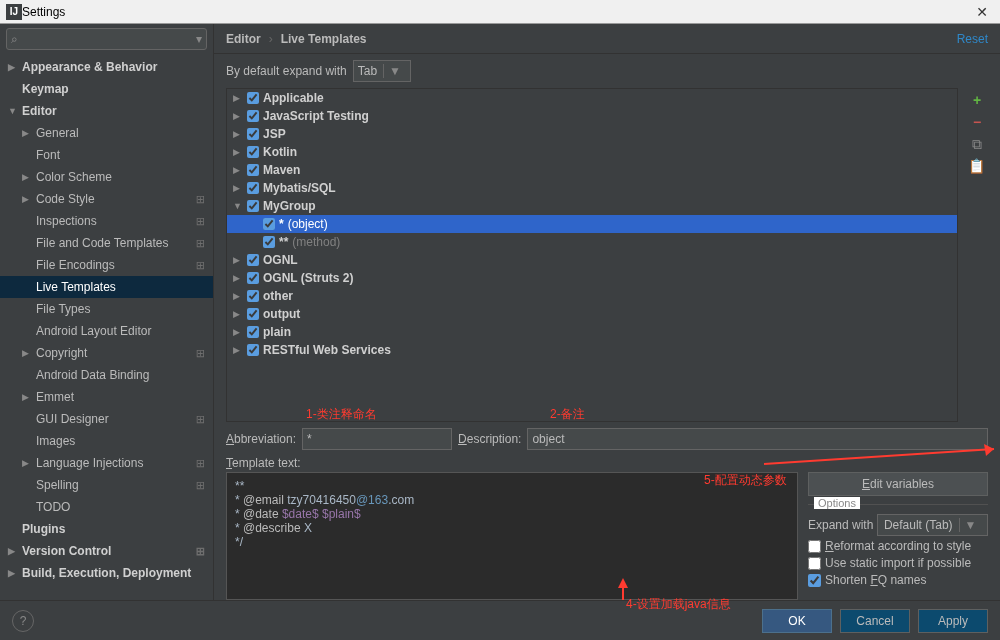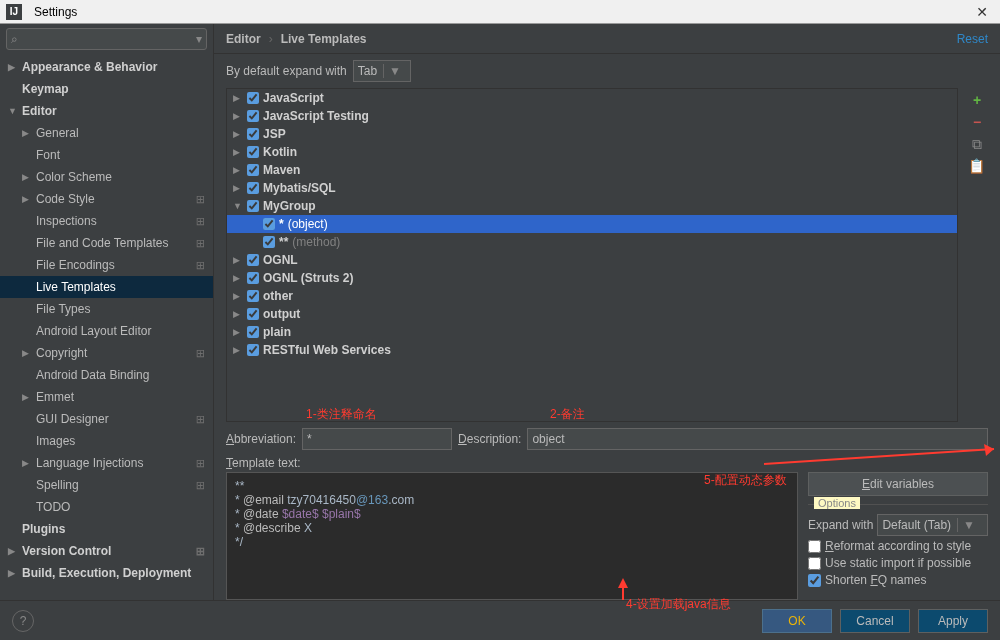--- a/index.html
+++ b/index.html
@@ -1,38 +1,38 @@
 <!DOCTYPE html>
 <html><head>
 <meta charset="utf-8">
 <style>
 * { margin: 0; padding: 0; box-sizing: border-box; font-family: "Segoe UI", Arial, sans-serif; font-size: 12px; }
 body { background: #3c3f41; color: #bbbbbb; width: 1000px; height: 640px; overflow: hidden; position: relative; }
 .titlebar { height: 24px; background: #f0f0f0; display: flex; align-items: center; padding: 0 6px; color: #000; border-bottom: 1px solid #999; }
-.titlebar .ico { width: 16px; height: 16px; background: #3c3f41; margin-right: 12px; display: flex; align-items: center; justify-content: center; color: #fff; font-size: 10px; font-weight: bold; }
+.titlebar .ico { width: 16px; height: 16px; background: #3c3f41; margin-right: 0; display: flex; align-items: center; justify-content: center; color: #fff; font-size: 10px; font-weight: bold; }
 .titlebar .close { margin-left: auto; font-size: 14px; color: #333; cursor: pointer; padding: 0 6px; }
 .content { display: flex; height: 576px; }
 .sidebar { width: 214px; background: #3c3f41; border-right: 1px solid #323232; display: flex; flex-direction: column; }
 .search { margin: 4px 6px; height: 22px; background: #45494a; border: 1px solid #646464; border-radius: 3px; display: flex; align-items: center; padding: 0 4px; }
 .search input { flex: 1; background: transparent; border: none; color: #bbb; outline: none; }
 .search .mag { color: #888; margin-right: 4px; }
 .tree { flex: 1; overflow-y: auto; padding-top: 2px; }
 .tree-item { display: flex; align-items: center; height: 22px; padding-left: 8px; cursor: pointer; color: #bbbbbb; position: relative; }
 .tree-item.l1 { padding-left: 22px; }
 .tree-item.bold { font-weight: bold; color: #d0d0d0; }
 .tree-item.selected { background: #0d293e; color: #fff; }
 .tree-item .arrow { width: 10px; display: inline-block; color: #888; font-size: 9px; margin-right: 4px; }
 .tree-item .badge { margin-left: auto; margin-right: 8px; color: #6e6e6e; font-size: 11px; }
 .main { flex: 1; display: flex; flex-direction: column; background: #3c3f41; position: relative; }
 .breadcrumb { height: 30px; display: flex; align-items: center; padding: 0 12px; border-bottom: 1px solid #323232; }
 .breadcrumb .crumb { color: #bbbbbb; font-weight: bold; }
 .breadcrumb .sep { margin: 0 8px; color: #666; }
 .breadcrumb .reset { margin-left: auto; color: #2f88c9; cursor: pointer; }
 .expand-row { height: 34px; display: flex; align-items: center; padding: 0 12px; gap: 6px; }
-.expand-row select, .combo { background: #45494a; border: 1px solid #646464; color: #bbb; height: 22px; padding: 0 4px; }
+.expand-row select, .combo { background: #45494a; border: 1px solid #646464; color: #bbb; height: 22px; padding: 0 4px; justify-content: center; }
 .combo { display: inline-flex; align-items: center; min-width: 50px; position: relative; }
 .combo .cbtn { border-left: 1px solid #646464; padding: 0 5px; margin-left: 6px; color: #888; }
 .template-area { flex: 1; padding: 0 12px; display: flex; gap: 8px; overflow: hidden; }
 .template-left { flex: 1; display: flex; flex-direction: column; }
 .template-tree { flex: 1; border: 1px solid #323232; background: #3c3f41; overflow-y: auto; }
 .tt-row { display: flex; align-items: center; height: 18px; padding-left: 6px; gap: 4px; cursor: pointer; }
 .tt-row.sel { background: #2f65ca; color: #fff; }
 .tt-row.sub { padding-left: 36px; }
 .tt-row .arr { width: 10px; font-size: 9px; color: #888; }
 .tt-row input[type=checkbox] { width: 12px; height: 12px; accent-color: #5a9de0; }
@@ -50,30 +50,30 @@
 .form-row input[type=text] { background: #45494a; border: 1px solid #646464; color: #bbb; height: 22px; padding: 0 4px; flex: 1; }
 .lbl2 { color: #bbb; }
 .tmpl-label { color: #bbb; margin-top: 2px; margin-bottom: 2px; display: block; }
 .editor-row { display: flex; gap: 10px; }
 .code { background: #2b2b2b; border: 1px solid #555; height: 128px; flex: 1; padding: 6px 8px; font-family: Consolas, monospace; color: #a9b7c6; overflow: hidden; }
 .code .var { color: #9876aa; }
 .code .num { color: #6897bb; }
 .rightcol { width: 180px; display: flex; flex-direction: column; gap: 6px; }
 .btn { background: #4c5052; border: 1px solid #5e6060; color: #bbb; height: 24px; display: flex; align-items: center; justify-content: center; cursor: pointer; padding: 0 10px; }
 .optgroup { border-top: 1px solid #515151; padding-top: 6px; margin-top: 2px; position: relative; }
-.optgroup .title { position: absolute; top: -8px; left: 6px; background: #fef9c3; padding: 0 4px; color: #888; font-size: 11px; }
+.optgroup .title { position: absolute; top: -8px; left: 6px; background: #ffffff; padding: 0 4px; color: #888; font-size: 11px; }
 .optrow { display: flex; align-items: center; gap: 4px; margin: 3px 0; }
 .optrow input[type=checkbox] { accent-color: #5a9de0; }
 .applic { padding: 4px 12px 0 12px; color: #999; }
 .applic .link { color: #469be0; cursor: pointer; }
 .footer { position: absolute; bottom: 0; left: 0; right: 0; height: 40px; border-top: 1px solid #323232; display: flex; align-items: center; padding: 0 12px; gap: 8px; background: #3c3f41; }
 .footer .help { width: 22px; height: 22px; border-radius: 11px; border: 1px solid #666; display: flex; align-items: center; justify-content: center; color: #888; cursor: pointer; }
 .footer .spacer { flex: 1; }
 .footer .fbtn { min-width: 70px; height: 24px; background: #0c4a6e; border: 1px solid #5e6060; color: #bbb; display: flex; align-items: center; justify-content: center; cursor: pointer; }
-.footer .fbtn.primary { background: #365880; border-color: #4c708c; color: #eab308; }
+.footer .fbtn.primary { background: #365880; border-color: #4c708c; color: #ffffff; }
 .arrow-svg { position: absolute; pointer-events: none; z-index: 4; }
 .und { text-decoration: underline; }
 </style>
 </head>
 <body>
 
 <div class="titlebar">
   <span class="ico">IJ</span>
   <span>Settings</span>
   <span class="close">✕</span>
@@ -210,21 +210,21 @@
         <span class="cbtn">▼</span>
       </span>
     </div>
 
     <div class="template-area">
       <div class="template-left">
         <div class="template-tree" id="ttree">
             <div class="tt-row">
               <span class="arr">▶</span>
               <input type="checkbox" checked="" style="">
-              <span class="lbl">JavaScript</span>
+              <span class="lbl">Applicable</span>
             </div>
             <div class="tt-row">
               <span class="arr">▶</span>
               <input type="checkbox" checked="" style="">
               <span class="lbl">JavaScript Testing</span>
             </div>
             <div class="tt-row">
               <span class="arr">▶</span>
               <input type="checkbox" checked="" style="">
               <span class="lbl">JSP</span>

